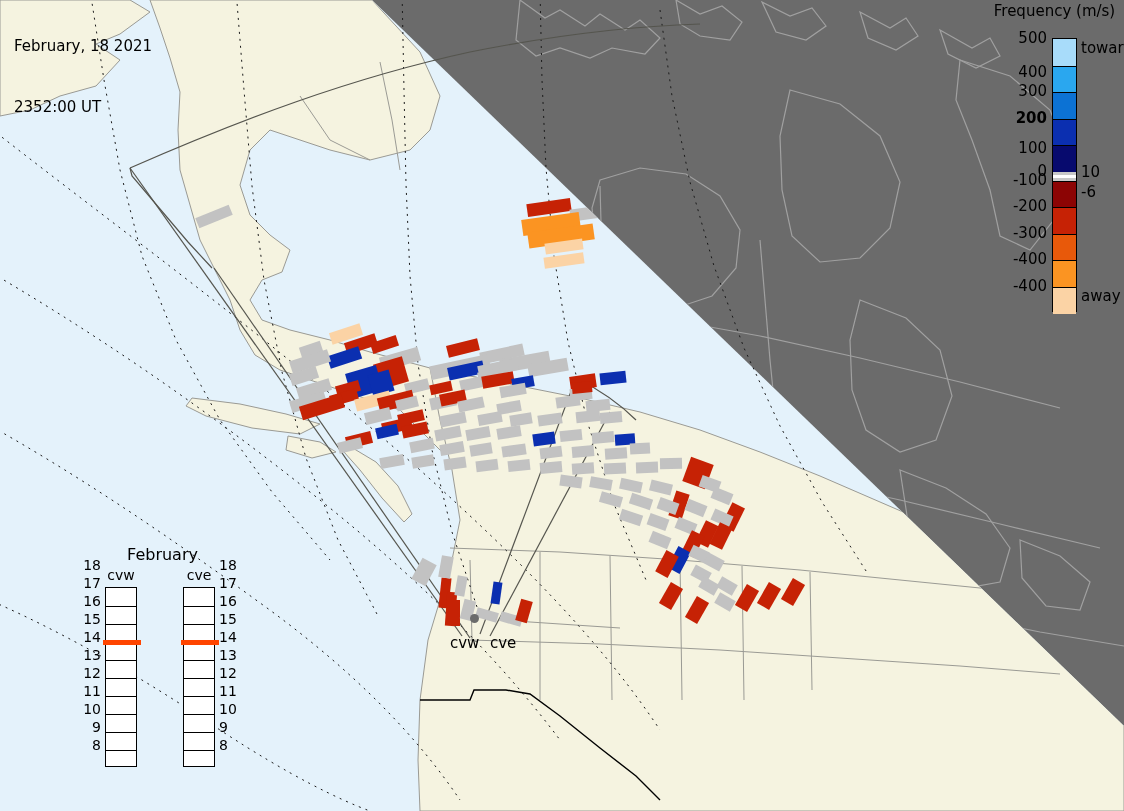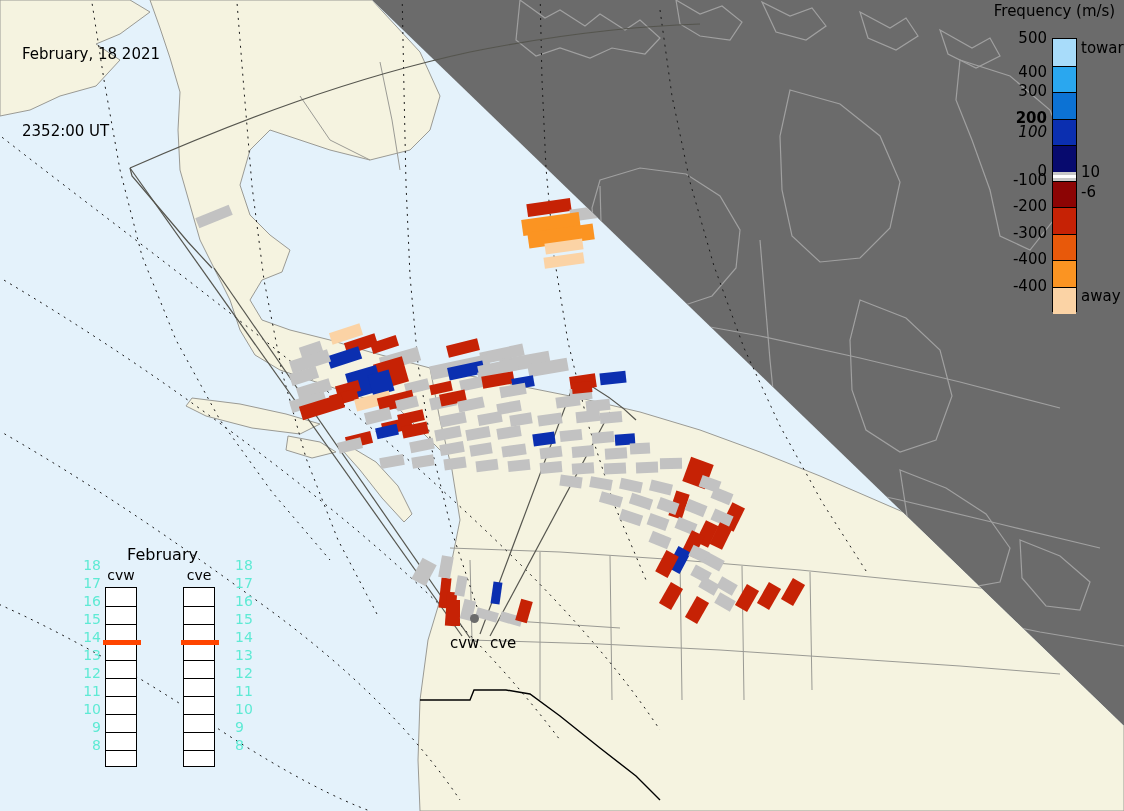--- a/index.html
+++ b/index.html
@@ -5,21 +5,21 @@
   html,body{margin:0;padding:0;background:#6b6b6b;}
   body{font-family:"DejaVu Sans",sans-serif;}
   #root{position:relative;width:1124px;height:811px;overflow:hidden;background:#6b6b6b;}
 
   
   #mapsvg{position:absolute;left:0;top:0;width:1124px;height:811px;}
 
   
   #timestamp{position:absolute;left:6px;top:1px;color:#000;font-size:15px;line-height:15px;
              font-family:"DejaVu Sans",sans-serif;letter-spacing:0px;white-space:pre;}
-  #timestamp div{margin:16px;padding:0;}
+  #timestamp div{margin:8px;padding:0;}
 
   
   #cbar-wrap{position:absolute;left:985px;top:0;width:139px;height:335px;}
   #cbar-title{position:absolute;left:0;top:2px;width:139px;text-align:center;color:#000;
               font-size:15px;white-space:nowrap;}
   #cbar{position:absolute;left:67px;top:38px;width:25px;height:274px;
         border:1px solid #000;box-sizing:border-box;}
   .cband{position:absolute;left:0;width:100%;}
   .ctick{position:absolute;right:0;color:#000;font-size:15px;line-height:15px;
          text-align:right;white-space:nowrap;transform:translateY(-50%);}
@@ -30,22 +30,22 @@
   
   #freq{position:absolute;left:85px;top:545px;width:155px;height:235px;}
   #freq-title{position:absolute;left:0;top:0;width:155px;text-align:center;color:#000;font-size:16px;}
   .fcol{position:absolute;top:22px;}
   .fcol-label{position:absolute;top:0;width:40px;text-align:center;color:#000;font-size:14px;}
   .fbar{position:absolute;top:20px;width:32px;height:180px;background:#ffffff;
         border:1.5px solid #000;box-sizing:border-box;}
   .fseg{position:absolute;left:0;width:100%;border-top:1px solid #000;box-sizing:border-box;}
   .fmark{position:absolute;left:-3px;width:38px;height:5px;background:#ff4500;}
   .fticks{position:absolute;top:20px;width:22px;height:180px;}
-  .ftick{position:absolute;color:#5eead4;font-size:14px;line-height:14px;transform:translateY(-50%);
-         white-space:nowrap;margin-left:16px;}
+  .ftick{position:absolute;color:#000000;font-size:14px;line-height:14px;transform:translateY(-50%);
+         white-space:nowrap;}
   .ftick.r{right:0;text-align:right;}
   .ftick.l{left:0;text-align:left;}
 
   
   .site-label{position:absolute;color:#000;font-size:15px;line-height:15px;white-space:nowrap;}
   .site-dot{position:absolute;width:9px;height:9px;border-radius:50%;background:#6b6b6b;}
 </style>
 </head>
 <body>
 
@@ -330,21 +330,21 @@
         <div class="cband" style="top: 168px; height: 26.5px; background: rgb(198, 34, 5); border-top: 1px solid rgb(0, 0, 0);"></div>
         <div class="cband" style="top: 194.5px; height: 26.5px; background: rgb(232, 89, 10); border-top: 1px solid rgb(0, 0, 0);"></div>
         <div class="cband" style="top: 221px; height: 26.5px; background: rgb(251, 148, 34); border-top: 1px solid rgb(0, 0, 0);"></div>
         <div class="cband" style="top: 247.5px; height: 26.5px; background: rgb(251, 211, 165); border-top: 1px solid rgb(0, 0, 0);"></div>
       </div>
     <div id="cbar-ticks">
         <div class="ctick" style="top: 38px;">500</div>
         <div class="ctick" style="top: 72px;">400</div>
         <div class="ctick" style="top: 91px;">300</div>
         <div class="ctick" style="top: 117.5px; font-weight: bold;">200</div>
-        <div class="ctick" style="top: 132px; font-style: italic;">100</div>
+        <div class="ctick" style="top: 148px;">100</div>
         <div class="ctick" style="top: 170.5px;">0</div>
         <div class="ctick" style="top: 179.5px;">-100</div>
         <div class="ctick" style="top: 206px;">-200</div>
         <div class="ctick" style="top: 232.5px;">-300</div>
         <div class="ctick" style="top: 259px;">-400</div>
         <div class="ctick" style="top: 285.5px;">-400</div>
       </div>
     <div class="cside" id="lbl-toward" style="top:48px;">toward</div>
     <div class="cside" id="lbl-pos10" style="top:172px;">10</div>
     <div class="cside" id="lbl-neg10" style="top:192px;">-6</div>

